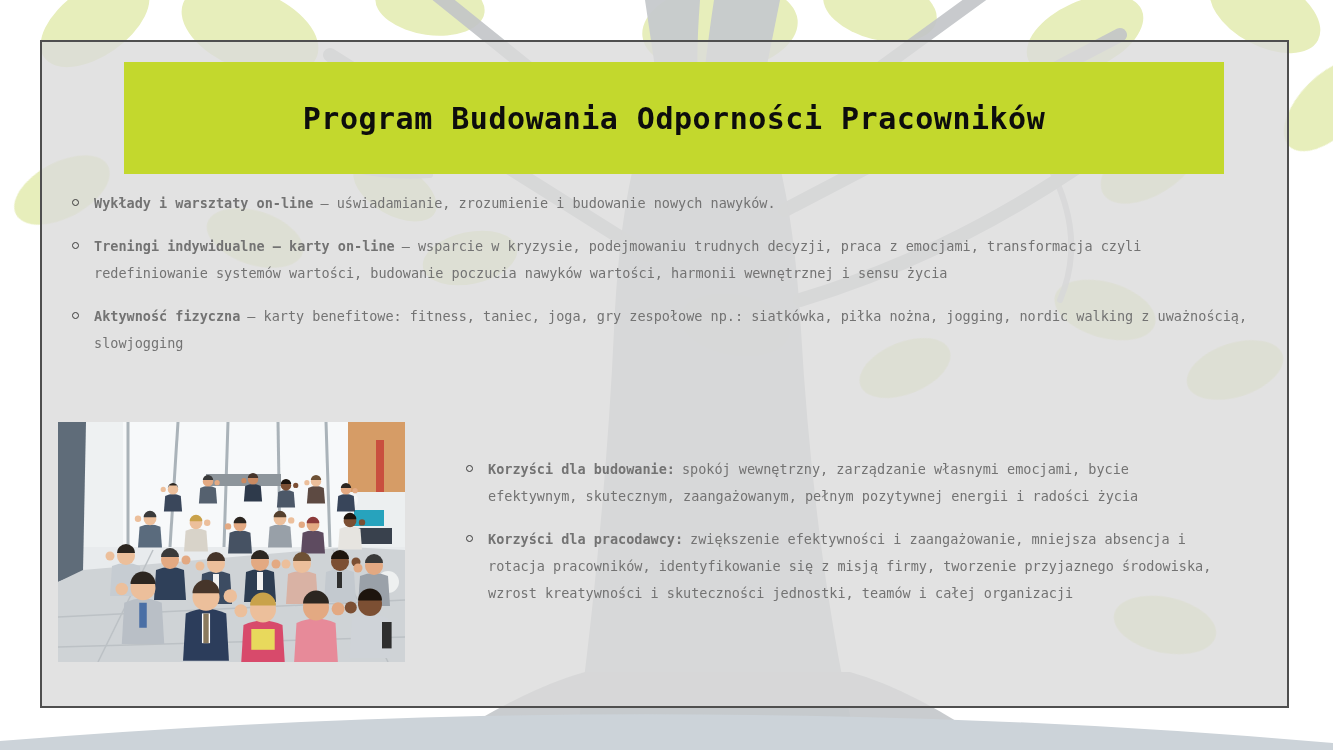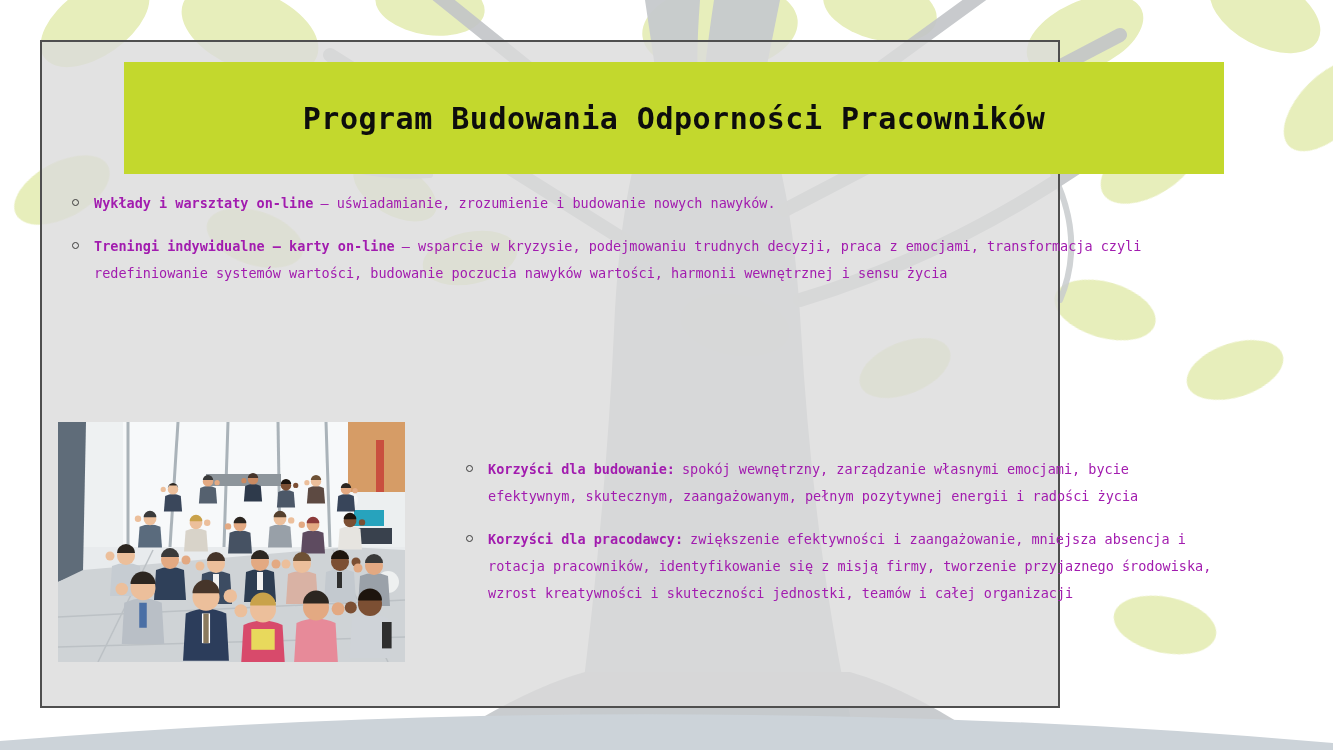--- a/index.html
+++ b/index.html
@@ -3,42 +3,42 @@
 <meta charset="utf-8">
 <style>
   html,body{margin:0;padding:0;}
   body{
     width:1333px;height:750px;position:relative;overflow:hidden;
     background:#ffffff;
     font-family:"DejaVu Sans Mono","Liberation Mono",monospace;
   }
   .bg-svg{position:absolute;left:0;top:0;width:1333px;height:750px;}
   .panel{
-    position:absolute;left:40px;top:40px;width:1020px;height:668px;
+    position:absolute;left:40px;top:40px;width:1249px;height:668px;
     background:rgba(219,219,219,0.80);
     border:2px solid #4f4f4f;
     box-sizing:border-box;
   }
   .banner{
     position:absolute;left:82px;top:20px;width:1100px;height:112px;
     background:#c3d82d;
     display:flex;align-items:center;justify-content:center;
   }
   .banner h1{
     margin:0;font-size:30px;font-weight:bold;color:#0d0d0d;letter-spacing:0.5px;
   }
   .bullets-left{
     position:absolute;left:28px;top:148px;width:1190px;
   }
   .bullets-right{
     position:absolute;left:422px;top:414px;width:755px;
   }
   .bullet{
     position:relative;padding-left:24px;margin-bottom:16px;
-    font-size:13.5px;line-height:27px;color:#a21caf;
+    font-size:13.5px;line-height:27px;color:#737373;
   }
   .marker{
     position:absolute;left:2px;top:9px;width:7px;height:7px;
     border:1.5px solid #3a3a3a;border-radius:50%;box-sizing:border-box;
     background:transparent;
   }
   .lead{font-weight:bold;margin-right:7px;}
   .photo{
     position:absolute;left:16px;top:380px;width:347px;height:240px;overflow:hidden;
   }
@@ -93,20 +93,24 @@
 
   <div class="bullets-left">
     <div class="bullet">
       <span class="marker"></span>
       <span class="lead">Wykłady i warsztaty on-line</span><span>– uświadamianie, zrozumienie i budowanie nowych nawyków.</span>
     </div>
     <div class="bullet">
       <span class="marker"></span>
       <span class="lead">Treningi indywidualne – karty on-line</span><span>– wsparcie w kryzysie, podejmowaniu trudnych decyzji, praca z emocjami, transformacja czyli redefiniowanie systemów wartości, budowanie poczucia nawyków wartości, harmonii wewnętrznej i sensu życia</span>
     </div>
+    <div class="bullet">
+      <span class="marker"></span>
+      <span class="lead">Aktywność fizyczna</span><span>– karty benefitowe: fitness, taniec, joga, gry zespołowe np.: siatkówka, piłka nożna, jogging, nordic walking z uważnością, slowjogging</span>
+    </div>
   </div>
 
   <div class="photo">
     <svg viewBox="0 0 347 240" aria-hidden="true">
       <rect width="347" height="240" fill="#e8ebed"></rect>
       <rect x="25" y="0" width="265" height="125" fill="#f7f9fa"></rect>
       <rect x="25" y="0" width="40" height="125" fill="#eef1f2"></rect>
       <rect x="290" y="0" width="57" height="70" fill="#d69c66"></rect>
       <rect x="290" y="70" width="57" height="55" fill="#eceff0"></rect>
       <rect x="318" y="18" width="8" height="52" fill="#c94f3f"></rect>

